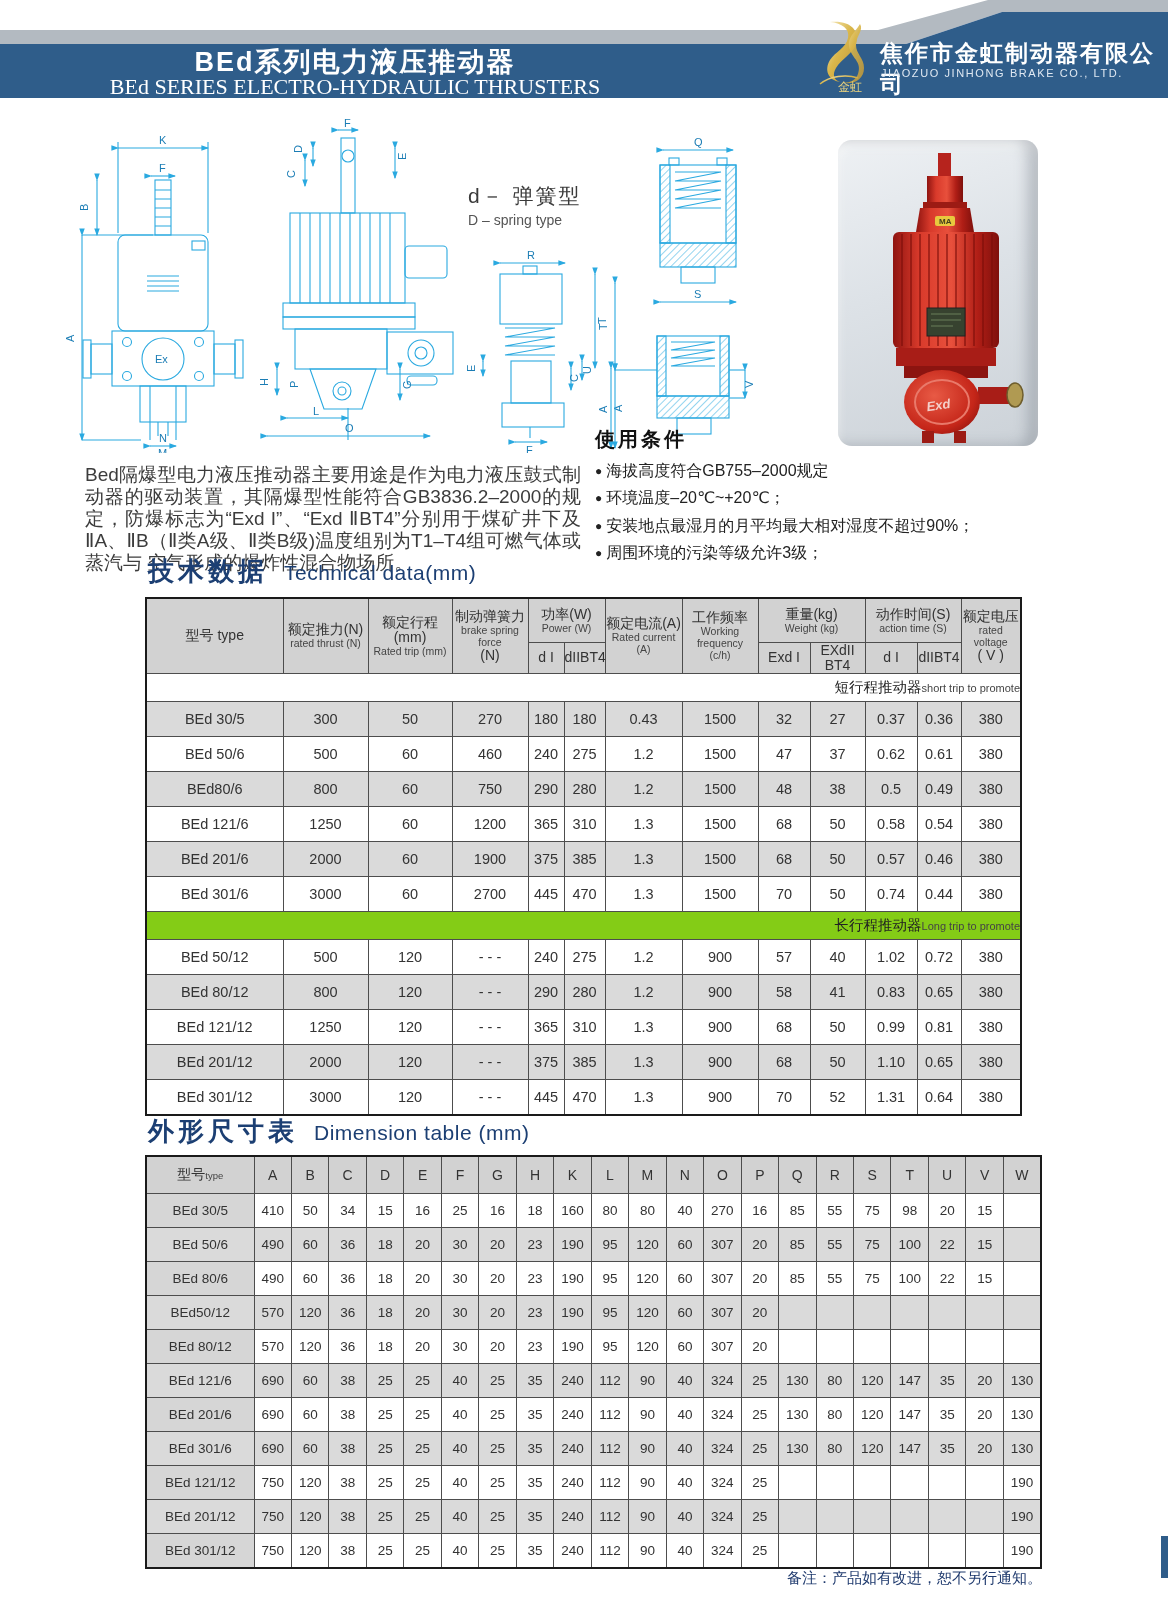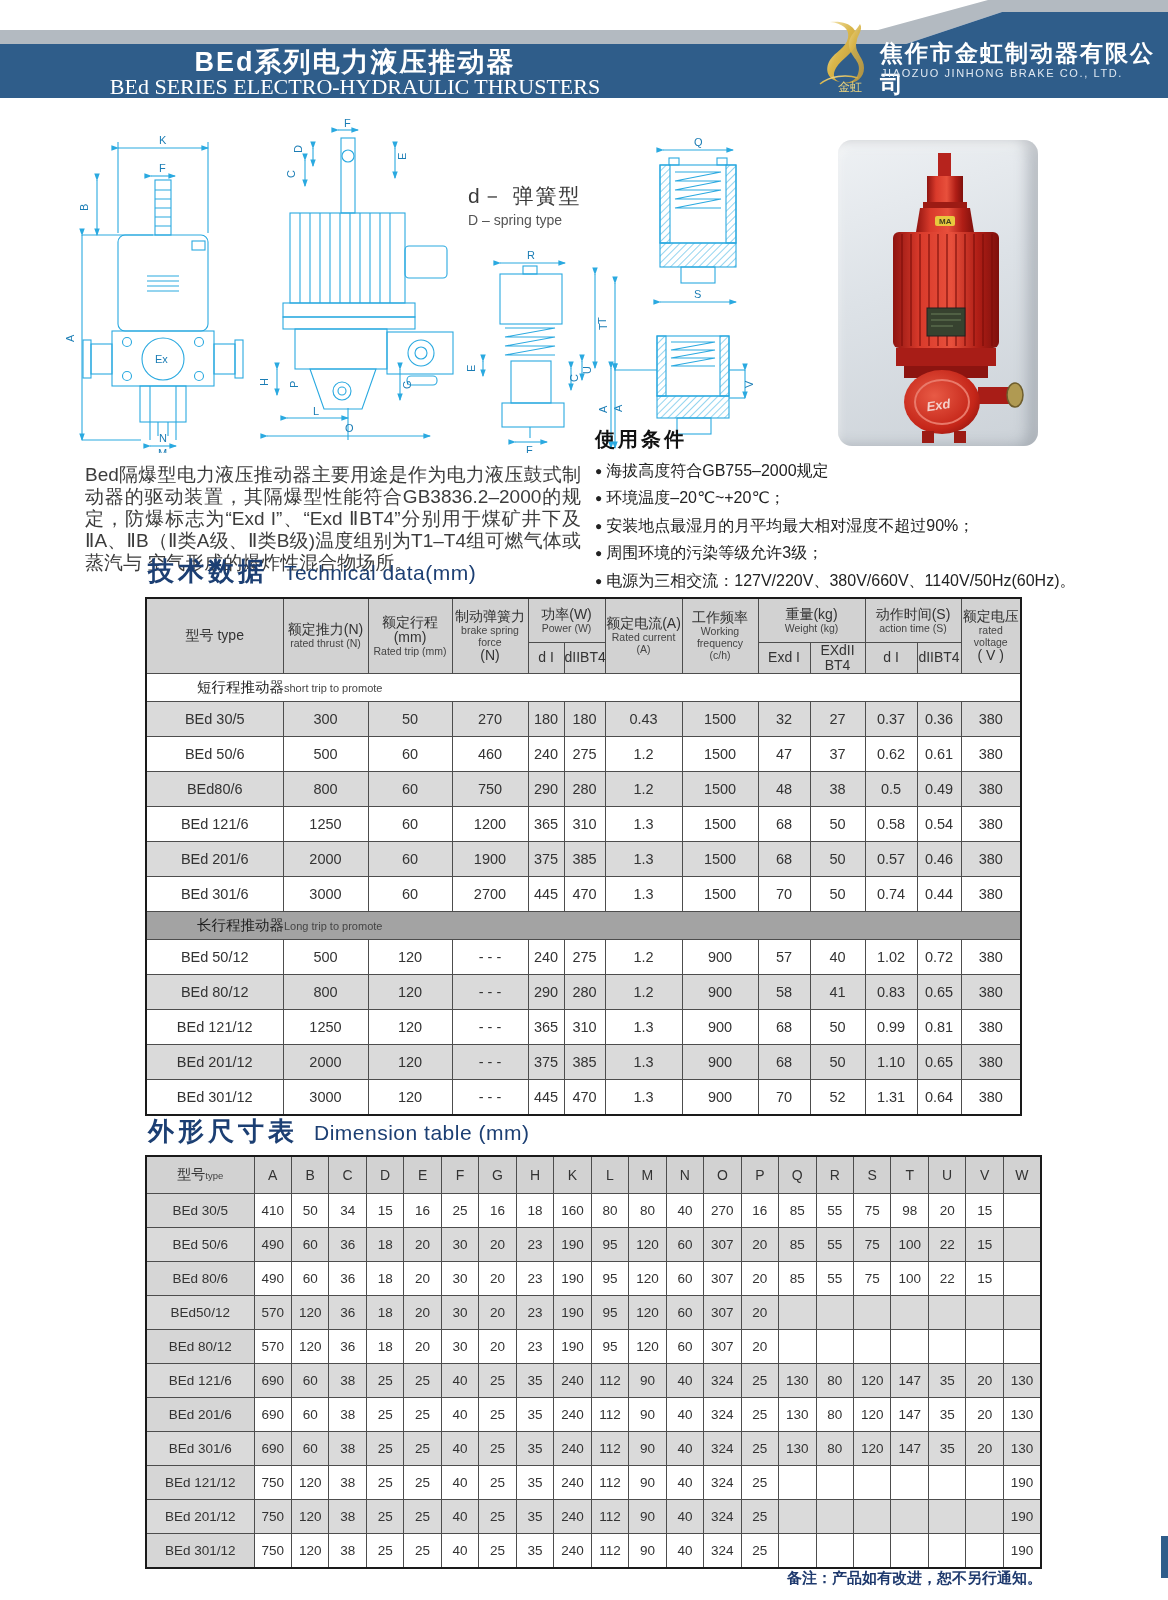--- a/index.html
+++ b/index.html
@@ -40,33 +40,33 @@
   
   table.data{border-collapse:collapse;table-layout:fixed;position:absolute;background:#fff;
     border:2px solid #1a1a1a;}
   table.data td,table.data th{border:1px solid #4d4d4d;text-align:center;vertical-align:middle;
     padding:0;font-weight:normal;color:#333;overflow:hidden;}
   #tech-table{left:145px;top:597px;width:875px;}
   #tech-table th{background:#d2d2d2;font-size:14px;line-height:15px;}
   #tech-table .en{font-size:10.5px;color:#444;display:block;line-height:12px;}
   #tech-table td{height:34px;font-size:14.5px;}
   #tech-table tr.gray td{background:#dadada;}
-  #tech-table .group-row td{height:27px;text-align:left;padding-left:50px;background:#fff;}
-  #tech-table .group-row.gray td{background:#a3a3a3;}
+  #tech-table .group-row td{height:27px;text-align:right;padding-left:50px;background:#fff;}
+  #tech-table .group-row.gray td{background:#84cc16;}
   .gzh{font-size:14.5px;color:#222;}
   .gen{font-size:11px;color:#444;}
   .th-top{height:44px;} .th-sub{height:29px;font-size:12.5px;}
   #dim-table{left:145px;top:1155px;width:897px;}
   #dim-table th{background:#d2d2d2;font-size:14px;height:36px;}
   #dim-table td{height:33px;font-size:13.5px;}
   #dim-table tr.gray td{background:#dadada;}
   #dim-table td.model-cell{background:#d6d6d6;font-size:13.5px;}
   #dim-table .en{font-size:9.5px;color:#444;}
   .note{position:absolute;left:690px;top:1569px;width:352px;text-align:right;
-    font-size:15px;font-weight:bold;color:#1f3a6e;}
+    font-size:15px;font-weight:normal;color:#1f3a6e;}
   .edge-bar{position:absolute;right:0;top:1536px;width:7px;height:42px;background:#2f5d8a;}
   svg text{font-family:"Liberation Sans","DejaVu Sans",sans-serif;}
 </style>
 </head>
 <body>
 
 <div class="page">
 
   <div class="hdr">
     <div class="hdr-gray"></div>
@@ -282,21 +282,20 @@
 
   <div class="desc">Bed隔爆型电力液压推动器主要用途是作为电力液压鼓式制动器的驱动装置，其隔爆型性能符合GB3836.2–2000的规定，防爆标志为“Exd I”、“Exd ⅡBT4”分别用于煤矿井下及ⅡA、ⅡB（Ⅱ类A级、Ⅱ类B级)温度组别为T1–T4组可燃气体或蒸汽与 空气形成的爆炸性混合物场所。</div>
 
   <div class="usage">
     <div class="usage-title">使用条件</div>
     <div id="usage-list">
         <div class="usage-item">海拔高度符合GB755–2000规定</div>
         <div class="usage-item">环境温度–20℃~+20℃；</div>
         <div class="usage-item">安装地点最湿月的月平均最大相对湿度不超过90%；</div>
         <div class="usage-item">周围环境的污染等级允许3级；</div>
-        <div class="usage-item">电源为三相交流：127V/220V、380V/660V、1140V/50Hz(60Hz)。</div>
       </div>
   </div>
 
   <div class="sec-head" style="top:554px;">
     <span class="zh">技术数据</span><span class="en">Technical data(mm)</span>
   </div>
 
   <table class="data" id="tech-table">
     <colgroup>
       <col style="width:137px">

